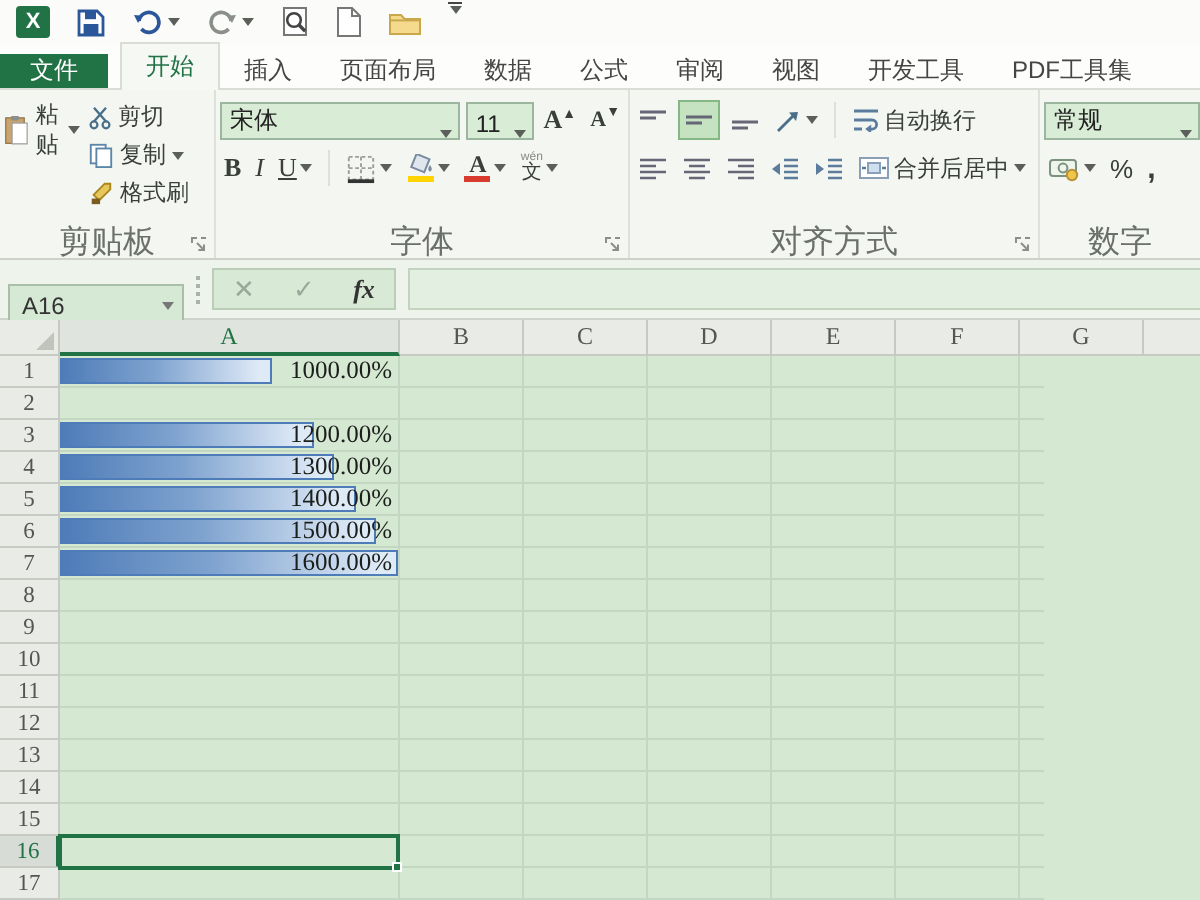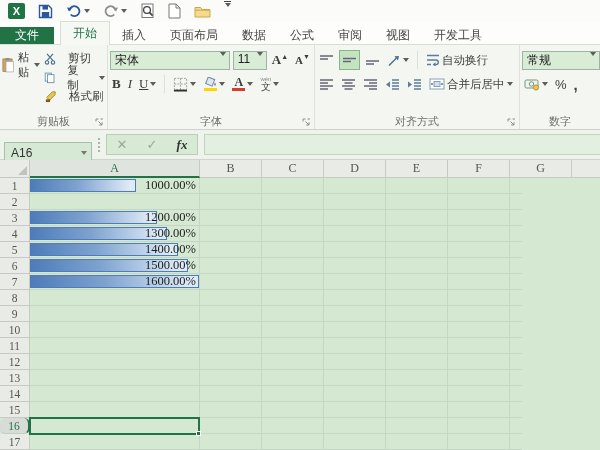--- a/index.html
+++ b/index.html
@@ -19,28 +19,28 @@
   .morebar i{display:block;width:7px;height:0;border-top:1px solid #444;}
   
   .tabbar{height:23px;background:#fdfefc;display:flex;align-items:flex-end;border-bottom:1px solid #d9ddd6;}
   .tab{height:17px;display:flex;align-items:center;padding:0 12px;font-size:12px;color:#454545;cursor:default;}
   .tab.file{background:var(--green);color:#fff;padding:0 15px;margin-right:6px;}
   .tab.active{background:#f6f8f4;border:1px solid #d9ddd6;border-bottom:none;color:var(--green);margin-bottom:-1px;height:24px;}
   
   .ribbon{height:85px;background:var(--ribbg);border-bottom:1px solid #cdd1ca;display:flex;}
   .rgroup{position:relative;border-right:1px solid #dde1da;display:flex;flex-direction:column;padding:3px 2px 0 2px;}
   .rg-body{flex:1;}
-  .rg-foot{height:15px;font-size:11px;color:#6b706a;display:flex;align-items:center;justify-content:center;position:relative;}
+  .rg-foot{height:15px;font-size:16px;color:#6b706a;display:flex;align-items:center;justify-content:center;position:relative;}
   .launcher{position:absolute;right:1px;bottom:2px;}
   .g-clip{width:108px;} .g-font{width:207px;} .g-align{width:205px;} .g-num{flex:1;border-right:none;}
   .bigbtn{width:38px;float:left;display:flex;flex-direction:row;align-items:center;font-size:11.5px;padding-top:2px;gap:3px;}
   .clipstack{margin-left:42px;display:flex;flex-direction:column;gap:2px;padding-top:2px;}
-  .sbtn{display:flex;align-items:center;gap:12px;font-size:11.5px;height:17px;}
+  .sbtn{display:flex;align-items:center;gap:3px;font-size:11.5px;height:17px;}
   .frow{display:flex;align-items:center;gap:3px;height:24px;}
-  .combo{background:var(--combobg);border:1px solid var(--combobd);height:19px;display:flex;align-items:flex-start;font-size:12px;padding-left:4px;color:#222;}
+  .combo{background:var(--combobg);border:1px solid var(--combobd);height:19px;display:flex;align-items:flex-end;font-size:12px;padding-left:4px;color:#222;}
   .combo .dd{margin-left:auto;margin-right:3px;}
   .ibtn{display:flex;align-items:center;justify-content:center;height:20px;padding:0 2px;gap:2px;}
   .bchar{font-weight:bold;font-size:13px;font-family:"Liberation Serif",serif;}
   .ichar{font-style:italic;font-size:13px;font-family:"Liberation Serif",serif;}
   .uchar{text-decoration:underline;font-size:13px;font-family:"Liberation Serif",serif;}
   .achar{font-weight:bold;font-size:12px;font-family:"Liberation Serif",serif;line-height:10px;}
   .cbar{display:block;width:13px;height:3px;margin-top:1px;}
   .red{background:#d83b2d;} .yel{background:#ffd400;}
   .stack{display:flex;flex-direction:column;align-items:center;}
   .afont{font-weight:bold;font-family:"Liberation Serif",serif;font-size:13px;position:relative;}
@@ -64,21 +64,21 @@
   .sheet{position:relative;width:600px;height:290px;background:var(--cellbg);}
   .corner{position:absolute;left:0;top:0;width:30px;height:18px;background:var(--hdrbg);border-right:1px solid var(--hdrbd);border-bottom:1px solid var(--hdrbd);}
   .corner::after{content:"";position:absolute;right:2px;bottom:2px;border-left:9px solid transparent;border-bottom:9px solid #c0c4bd;}
   .colhdrs{position:absolute;left:30px;top:0;height:18px;display:flex;}
   .ch{height:18px;border-right:1px solid var(--hdrbd);border-bottom:1px solid var(--hdrbd);background:var(--hdrbg);
       font-family:"Liberation Serif",serif;font-size:12px;color:#555;display:flex;align-items:center;justify-content:center;}
   .ch.sel{background:#dfe4de;color:var(--green);border-bottom:2px solid var(--green);}
   .rowhdrs{position:absolute;left:0;top:18px;width:30px;}
   .rh{width:30px;height:16px;background:var(--hdrbg);border-right:1px solid var(--hdrbd);border-bottom:1px solid var(--hdrbd);
       font-family:"Liberation Serif",serif;font-size:11.5px;color:#555;display:flex;align-items:center;justify-content:center;}
-  .rh.sel{background:#d8dcd6;color:var(--green);border-right:2px solid var(--green);border-radius:6px;}
+  .rh.sel{background:#d8dcd6;color:var(--green);border-right:2px solid var(--green);}
   .cellarea{position:absolute;left:30px;top:18px;width:492px;height:272px;background-color:var(--cellbg);
     background-image:
       repeating-linear-gradient(to bottom,transparent 0,transparent 15px,var(--gl) 15px,var(--gl) 16px),
       linear-gradient(var(--gl),var(--gl)),linear-gradient(var(--gl),var(--gl)),linear-gradient(var(--gl),var(--gl)),
       linear-gradient(var(--gl),var(--gl)),linear-gradient(var(--gl),var(--gl)),linear-gradient(var(--gl),var(--gl)),
       linear-gradient(var(--gl),var(--gl));
     background-repeat:repeat,no-repeat,no-repeat,no-repeat,no-repeat,no-repeat,no-repeat,no-repeat;
     background-position:0 0,169px 0,231px 0,293px 0,355px 0,417px 0,479px 0,541px 0;
     background-size:auto,1px 100%,1px 100%,1px 100%,1px 100%,1px 100%,1px 100%,1px 100%;}
   .drow{position:absolute;left:0;width:169px;height:16px;}
@@ -146,20 +146,21 @@
 <div class="tabbar">
   <div class="tab file">文件</div>
   <div class="tab active">开始</div>
   <div class="tab">插入</div>
   <div class="tab">页面布局</div>
   <div class="tab">数据</div>
   <div class="tab">公式</div>
   <div class="tab">审阅</div>
   <div class="tab">视图</div>
   <div class="tab">开发工具</div>
+  <div class="tab">PDF工具集</div>
 </div>
 
 <div class="ribbon">
 
   <div class="rgroup g-clip">
     <div class="rg-body">
       <div class="bigbtn">
         <svg width="22" height="26" viewBox="0 0 22 26">
             <rect x="1.5" y="2.5" width="16" height="22" fill="#c9a470" stroke="#8a6d3b"></rect>
             <rect x="6" y="0.8" width="7" height="4" rx="1" fill="#8a8f8a"></rect>

